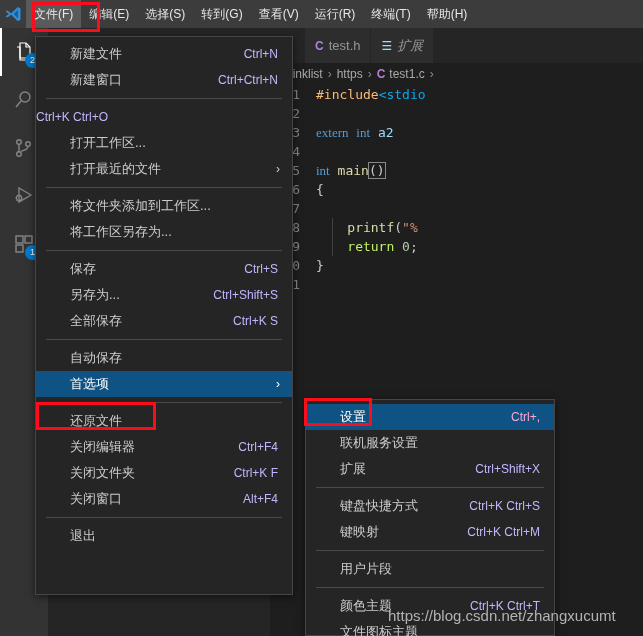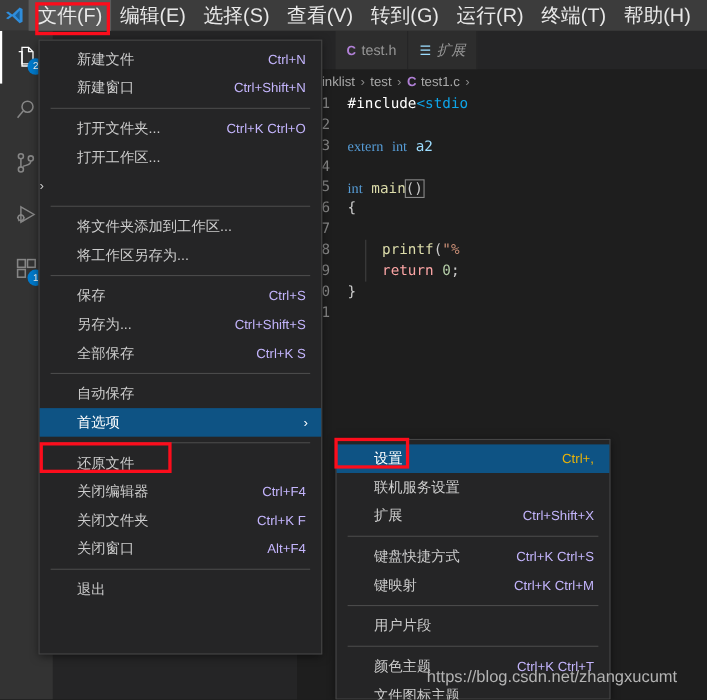--- a/index.html
+++ b/index.html
@@ -24,21 +24,21 @@
   }
   #vscode-logo {
     width: 26px; height: 28px;
     display: flex; align-items: center; justify-content: center;
   }
   #vscode-logo svg { display:block; }
   .menubar-item {
     height: 28px;
     padding: 0 8px;
     display: flex; align-items: center;
-    font-size: 18px;
+    font-size: 12px;
     color: #e8e8e8;
     white-space: nowrap;
     cursor: default;
   }
   .menubar-item.active { background: #5a5a5a; }
 
   
   #activitybar {
     position: absolute; left: 0; top: 28px;
     width: 48px; height: 608px;
@@ -145,25 +145,25 @@
   }
   .lnum {
     width: 46px;
     text-align: right;
     padding-right: 16px;
     box-sizing: border-box;
     color: #858585;
     flex: none;
   }
   .ltext { flex: 1; white-space: pre; }
-  .kw-pp { color: #ffffff; }      
+  .kw-pp { color: #fdba74; }      
   .kw-inc { color: #0ea5e9; }     
   .kw-type { color: #569cd6; font-family: Liberation Serif, serif; }    
   .kw-fn { color: #dcdcaa; margin-top: 28px; }      
-  .kw-ctrl { color: #fca5a5; margin-top: 30px; }    
+  .kw-ctrl { color: #bef264; margin-top: 30px; }    
   .kw-num { color: #b5cea8; }     
   .kw-punc { color: #cccccc; }
   .kw-str { color: #ce9178; }
   .kw-var { color: #9cdcfe; }
   .bracket-match {
     outline: 1px solid #888888;
   }
   .indent-guide {
     position: absolute;
     left: 62px;
@@ -214,21 +214,21 @@
     padding-left: 34px;
     flex: 1;
     white-space: nowrap;
   }
   .menu-key {
     padding-right: 14px;
     color: #c4b5fd;
     font-size: 12px;
     white-space: nowrap;
   }
-  .menu-row.highlight .menu-key { color: #eab308; }
+  .menu-row.highlight .menu-key { color: #f9a8d4; }
   .menu-arrow {
     padding-right: 12px;
     font-size: 12px;
     color: #cccccc;
   }
   .menu-row.highlight .menu-arrow { color: #ffffff; }
   .menu-sep {
     height: 1px;
     background: #4a4a4a;
     margin: 5px 10px 5px 10px;
@@ -277,21 +277,21 @@
 
     <div class="tab italic">
       <span class="tab-icon ext-icon">☰</span>
       <span>扩展</span>
     </div>
   </div>
 
   <div id="breadcrumbs">
     <span>linklist</span>
     <span class="bc-sep">›</span>
-    <span>test</span>
+    <span>https</span>
     <span class="bc-sep">›</span>
     <span class="bc-c">C</span>
     <span>test1.c</span>
     <span class="bc-sep">›</span>
   </div>
 
   <div id="code-pane">
     <div class="indent-guide" style="top:133px;height:38px;"></div>
     <div id="code-lines">
         <div class="code-line"><span class="lnum">1</span><span class="ltext"><span class="kw-pp">#include</span><span class="kw-inc">&lt;stdio</span></span></div>
@@ -372,24 +372,24 @@
       <div class="menubar-item active">
         <span>文件(F)</span>
       </div>
       <div class="menubar-item">
         <span>编辑(E)</span>
       </div>
       <div class="menubar-item">
         <span>选择(S)</span>
       </div>
       <div class="menubar-item">
+        <span>转到(G)</span>
+      </div>
+      <div class="menubar-item">
         <span>查看(V)</span>
-      </div>
-      <div class="menubar-item">
-        <span>转到(G)</span>
       </div>
       <div class="menubar-item">
         <span>运行(R)</span>
       </div>
       <div class="menubar-item">
         <span>终端(T)</span>
       </div>
       <div class="menubar-item">
         <span>帮助(H)</span>
       </div>
@@ -397,31 +397,31 @@
 </div>
 
 <div class="menu-panel" id="file-menu">
   <div id="file-menu-rows">
       <div class="menu-row">
         <span class="menu-label">新建文件</span>
         <span class="menu-key">Ctrl+N</span>
       </div>
       <div class="menu-row">
         <span class="menu-label">新建窗口</span>
-        <span class="menu-key">Ctrl+Shift+N</span>
-      </div>
-      <div class="menu-sep"></div>
-      <div class="menu-row">
-        <span class="menu-label">打开文件夹...</span>
+        <span class="menu-key">Ctrl+Ctrl+N</span>
+      </div>
+      <div class="menu-sep"></div>
+      <div class="menu-row">
         <span class="menu-key">Ctrl+K Ctrl+O</span>
       </div>
       <div class="menu-row">
         <span class="menu-label">打开工作区...</span>
       </div>
       <div class="menu-row">
+        <span class="menu-label">打开最近的文件</span>
         <span class="menu-arrow">›</span>
       </div>
       <div class="menu-sep"></div>
       <div class="menu-row">
         <span class="menu-label">将文件夹添加到工作区...</span>
       </div>
       <div class="menu-row">
         <span class="menu-label">将工作区另存为...</span>
       </div>
       <div class="menu-sep"></div>

